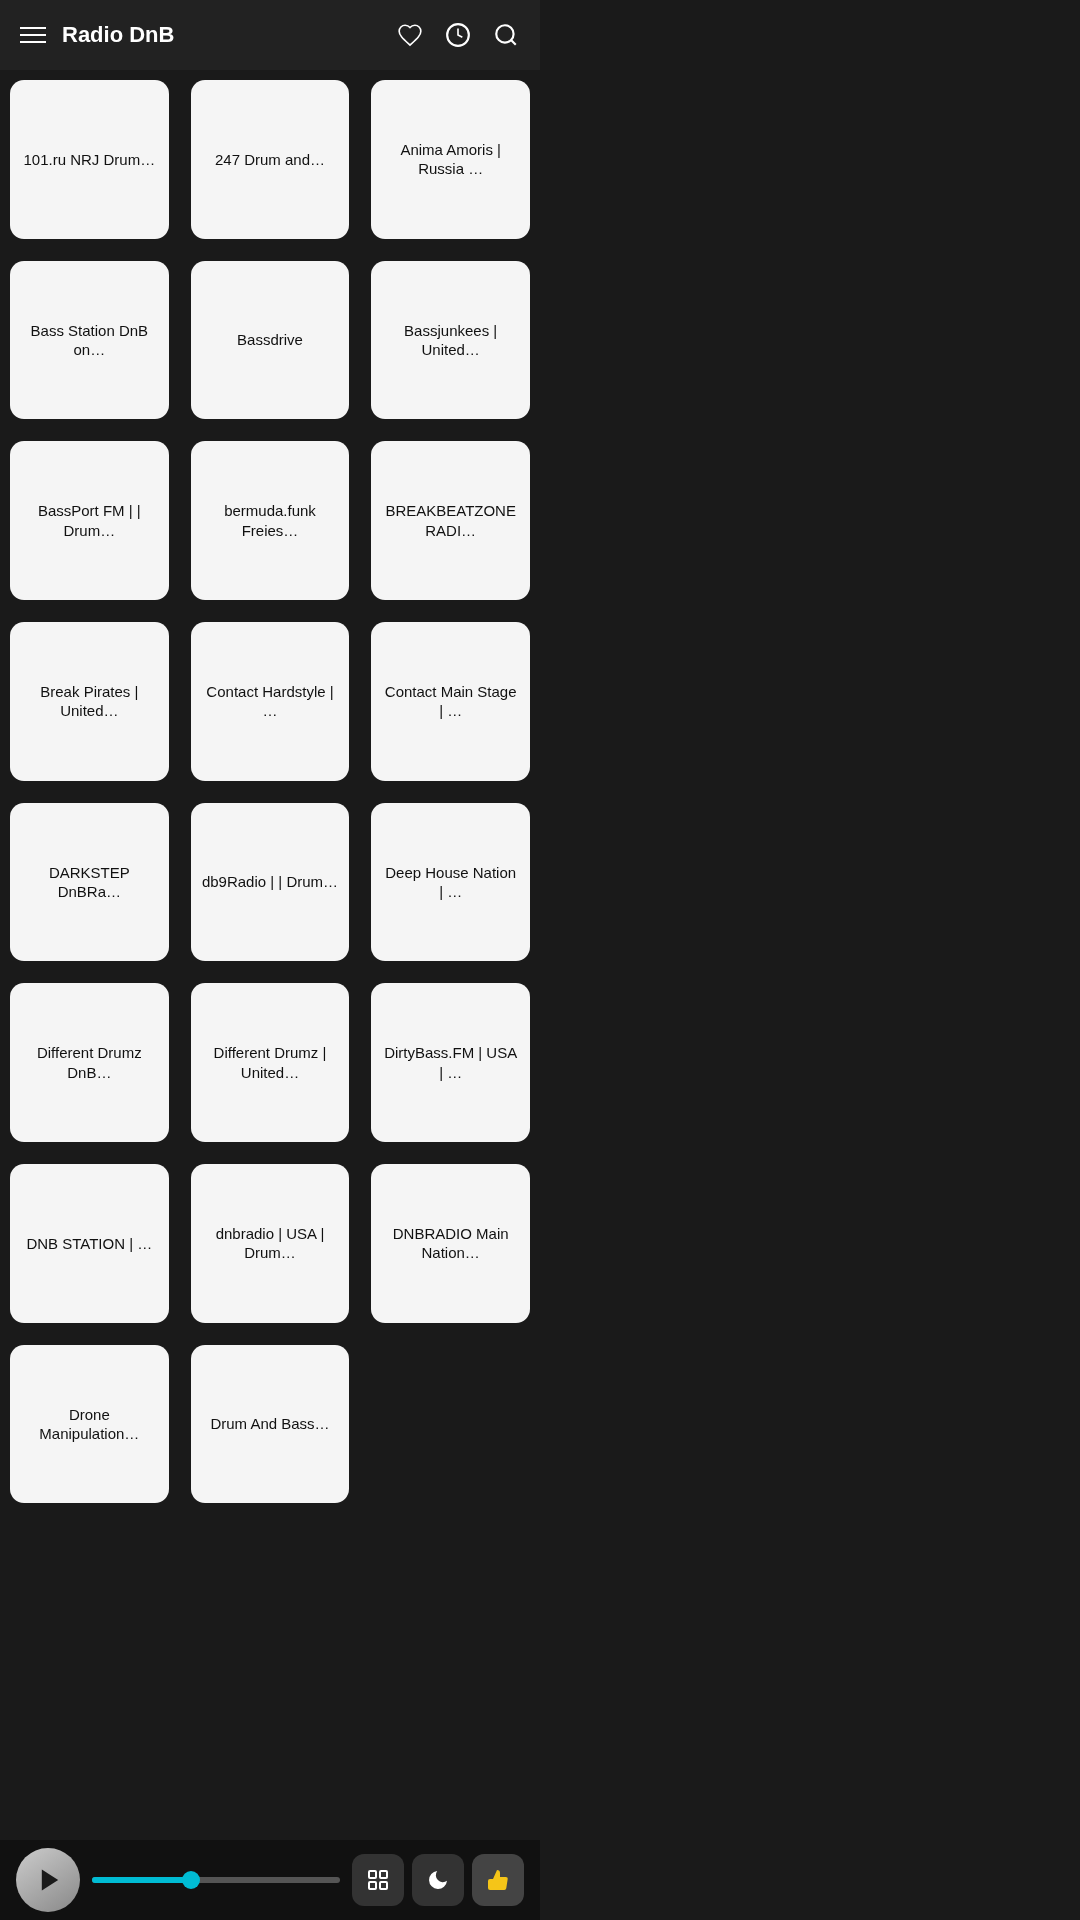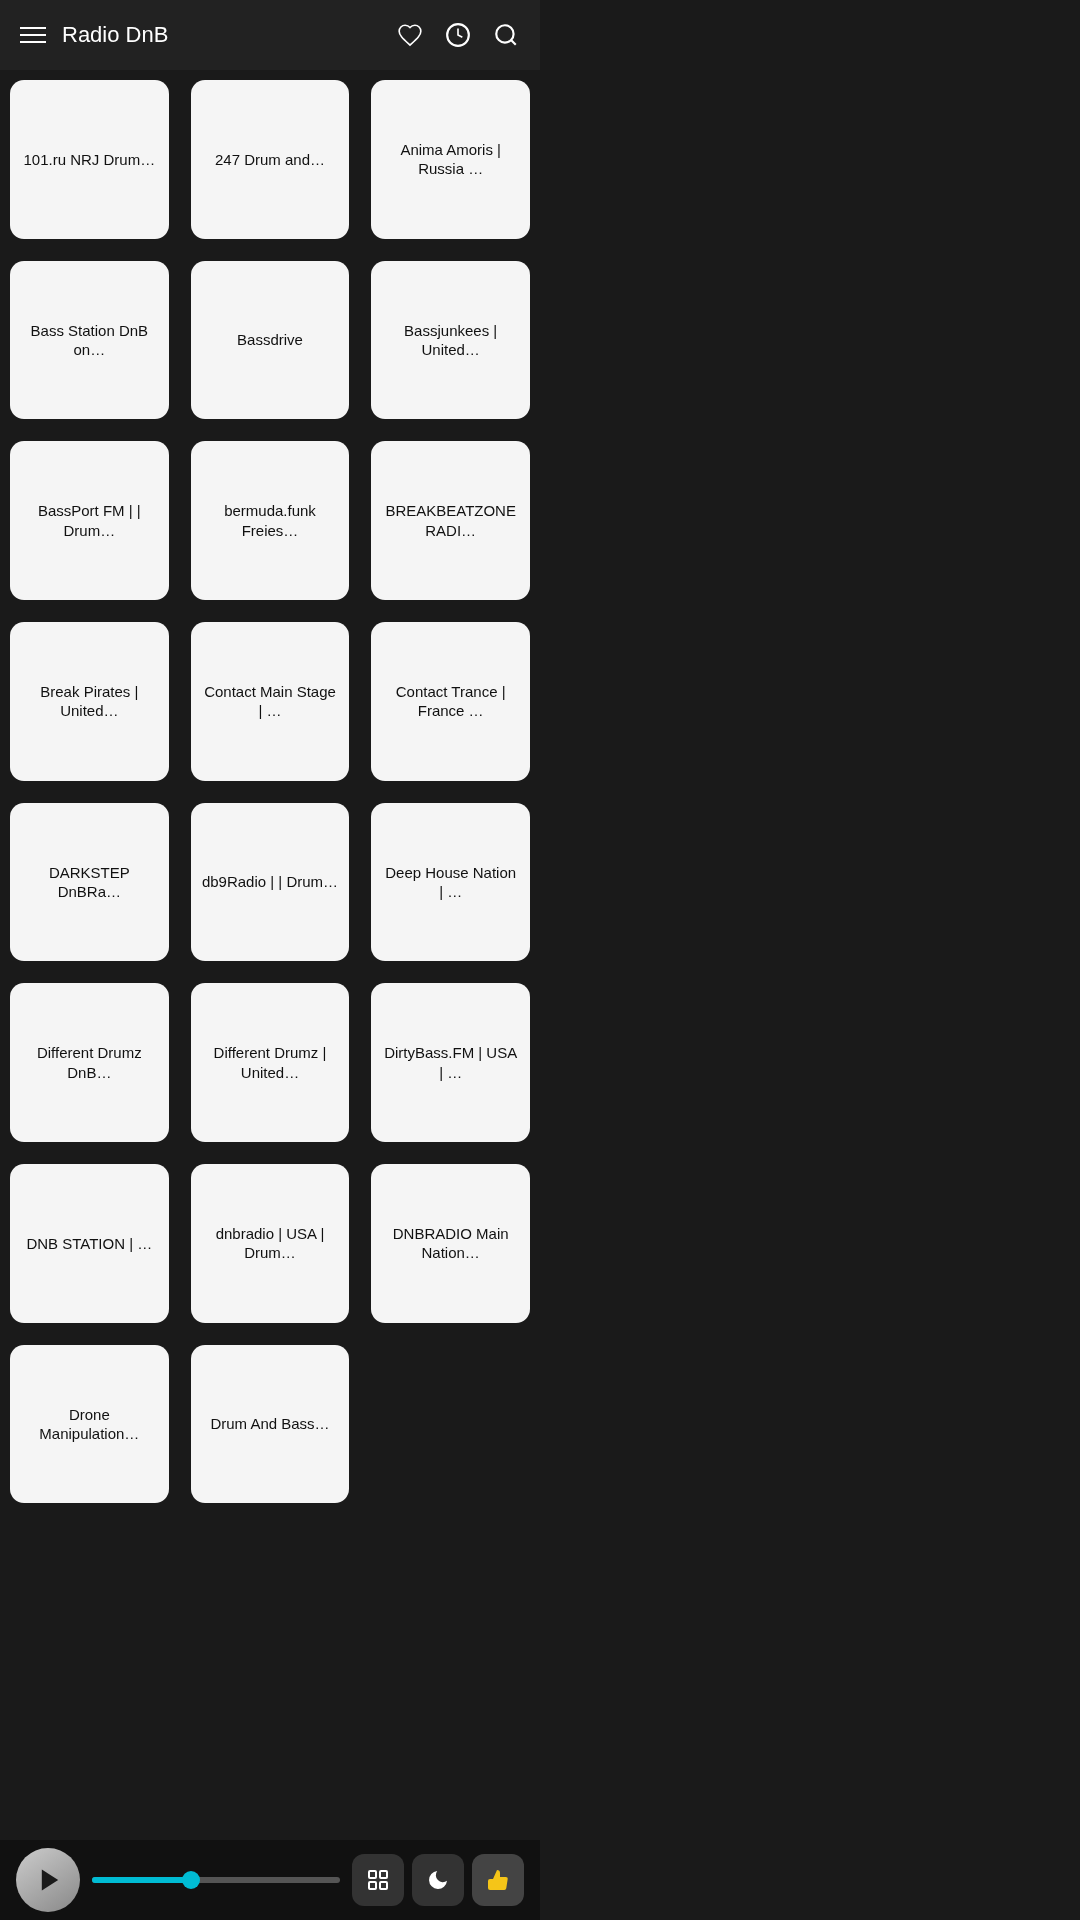--- a/index.html
+++ b/index.html
@@ -29,21 +29,21 @@
       margin-right: 16px;
     }
     .header-menu span {
       display: block;
       width: 26px;
       height: 2px;
       background: #fff;
     }
     .header-title {
       font-size: 22px;
-      font-weight: 400;
+      font-weight: 700;
       flex: 1;
       color: #fff;
     }
     .header-icons {
       display: flex;
       gap: 20px;
       align-items: center;
     }
     .header-icon {
       width: 28px;
@@ -221,24 +221,24 @@
       <div class="grid-item">
         <span class="grid-item-label">bermuda.funk Freies…</span>
       </div>
       <div class="grid-item">
         <span class="grid-item-label">BREAKBEATZONE RADI…</span>
       </div>
       <div class="grid-item">
         <span class="grid-item-label">Break Pirates | United…</span>
       </div>
       <div class="grid-item">
+        <span class="grid-item-label">Contact Hardstyle | …</span>
+      </div>
+      <div class="grid-item">
         <span class="grid-item-label">Contact Main Stage | …</span>
-      </div>
-      <div class="grid-item">
-        <span class="grid-item-label">Contact Trance | France …</span>
       </div>
       <div class="grid-item">
         <span class="grid-item-label">DARKSTEP DnBRa…</span>
       </div>
       <div class="grid-item">
         <span class="grid-item-label">db9Radio | | Drum…</span>
       </div>
       <div class="grid-item">
         <span class="grid-item-label">Deep House Nation | …</span>
       </div>

